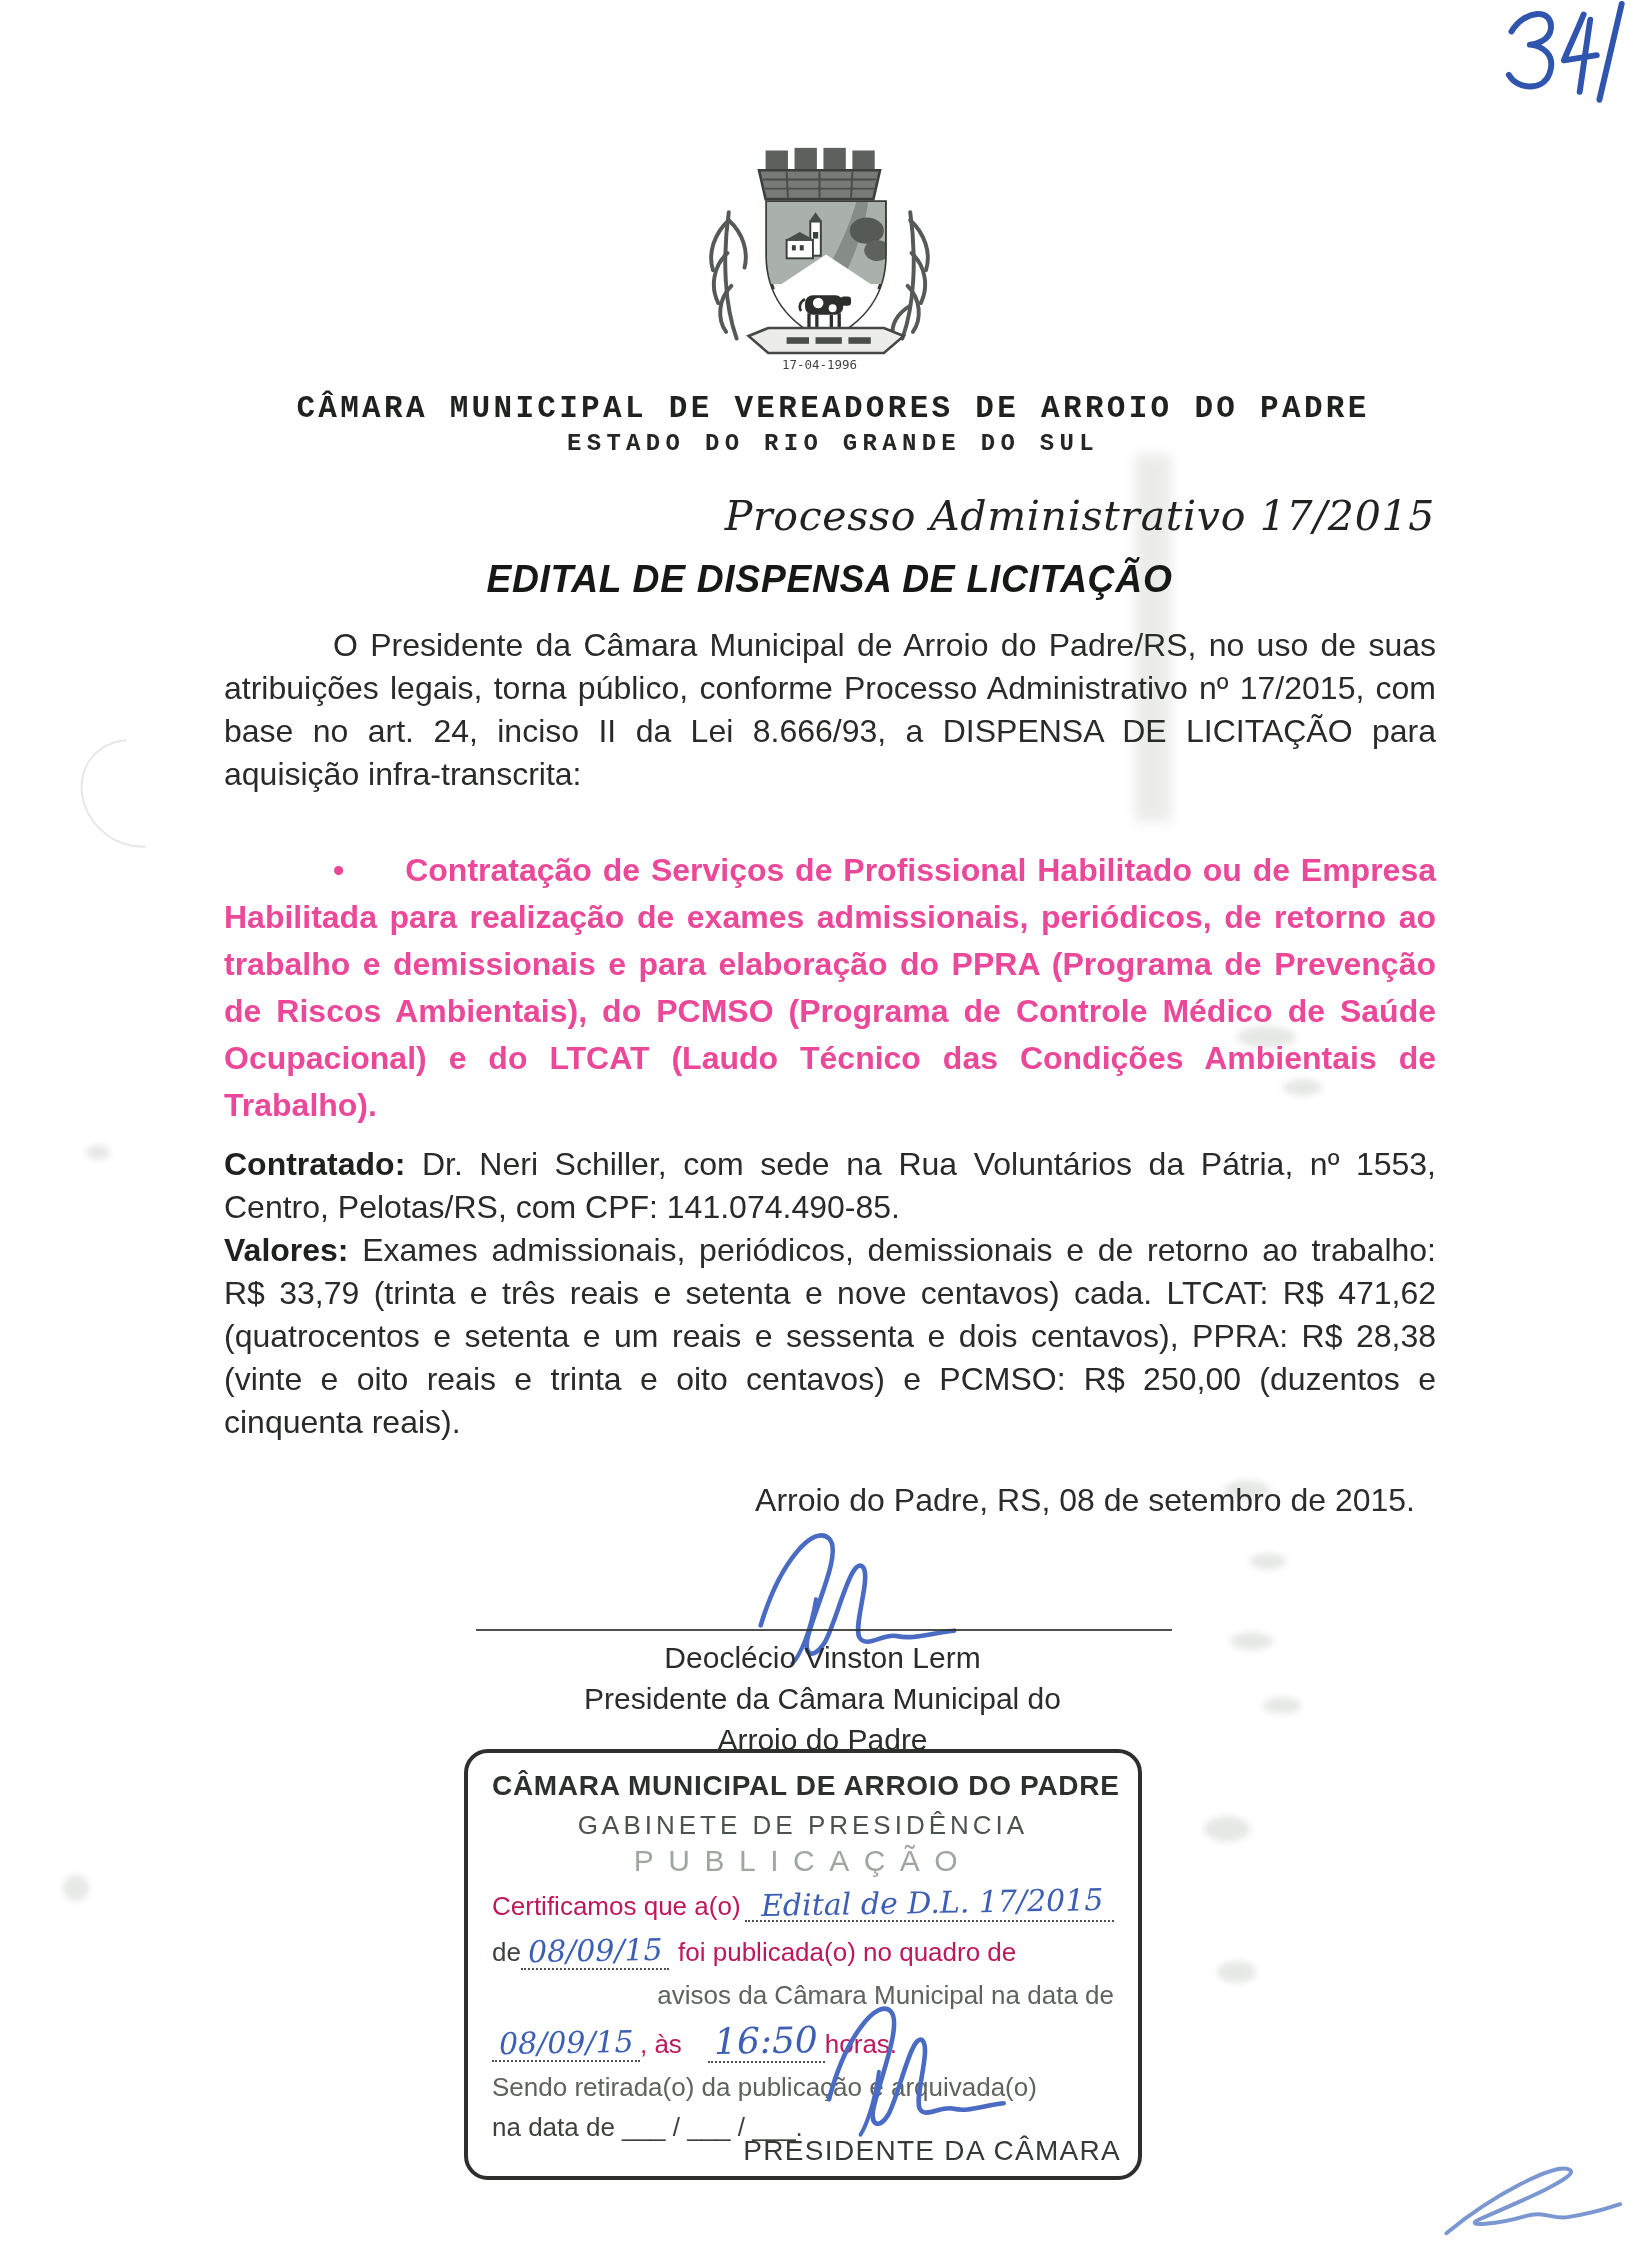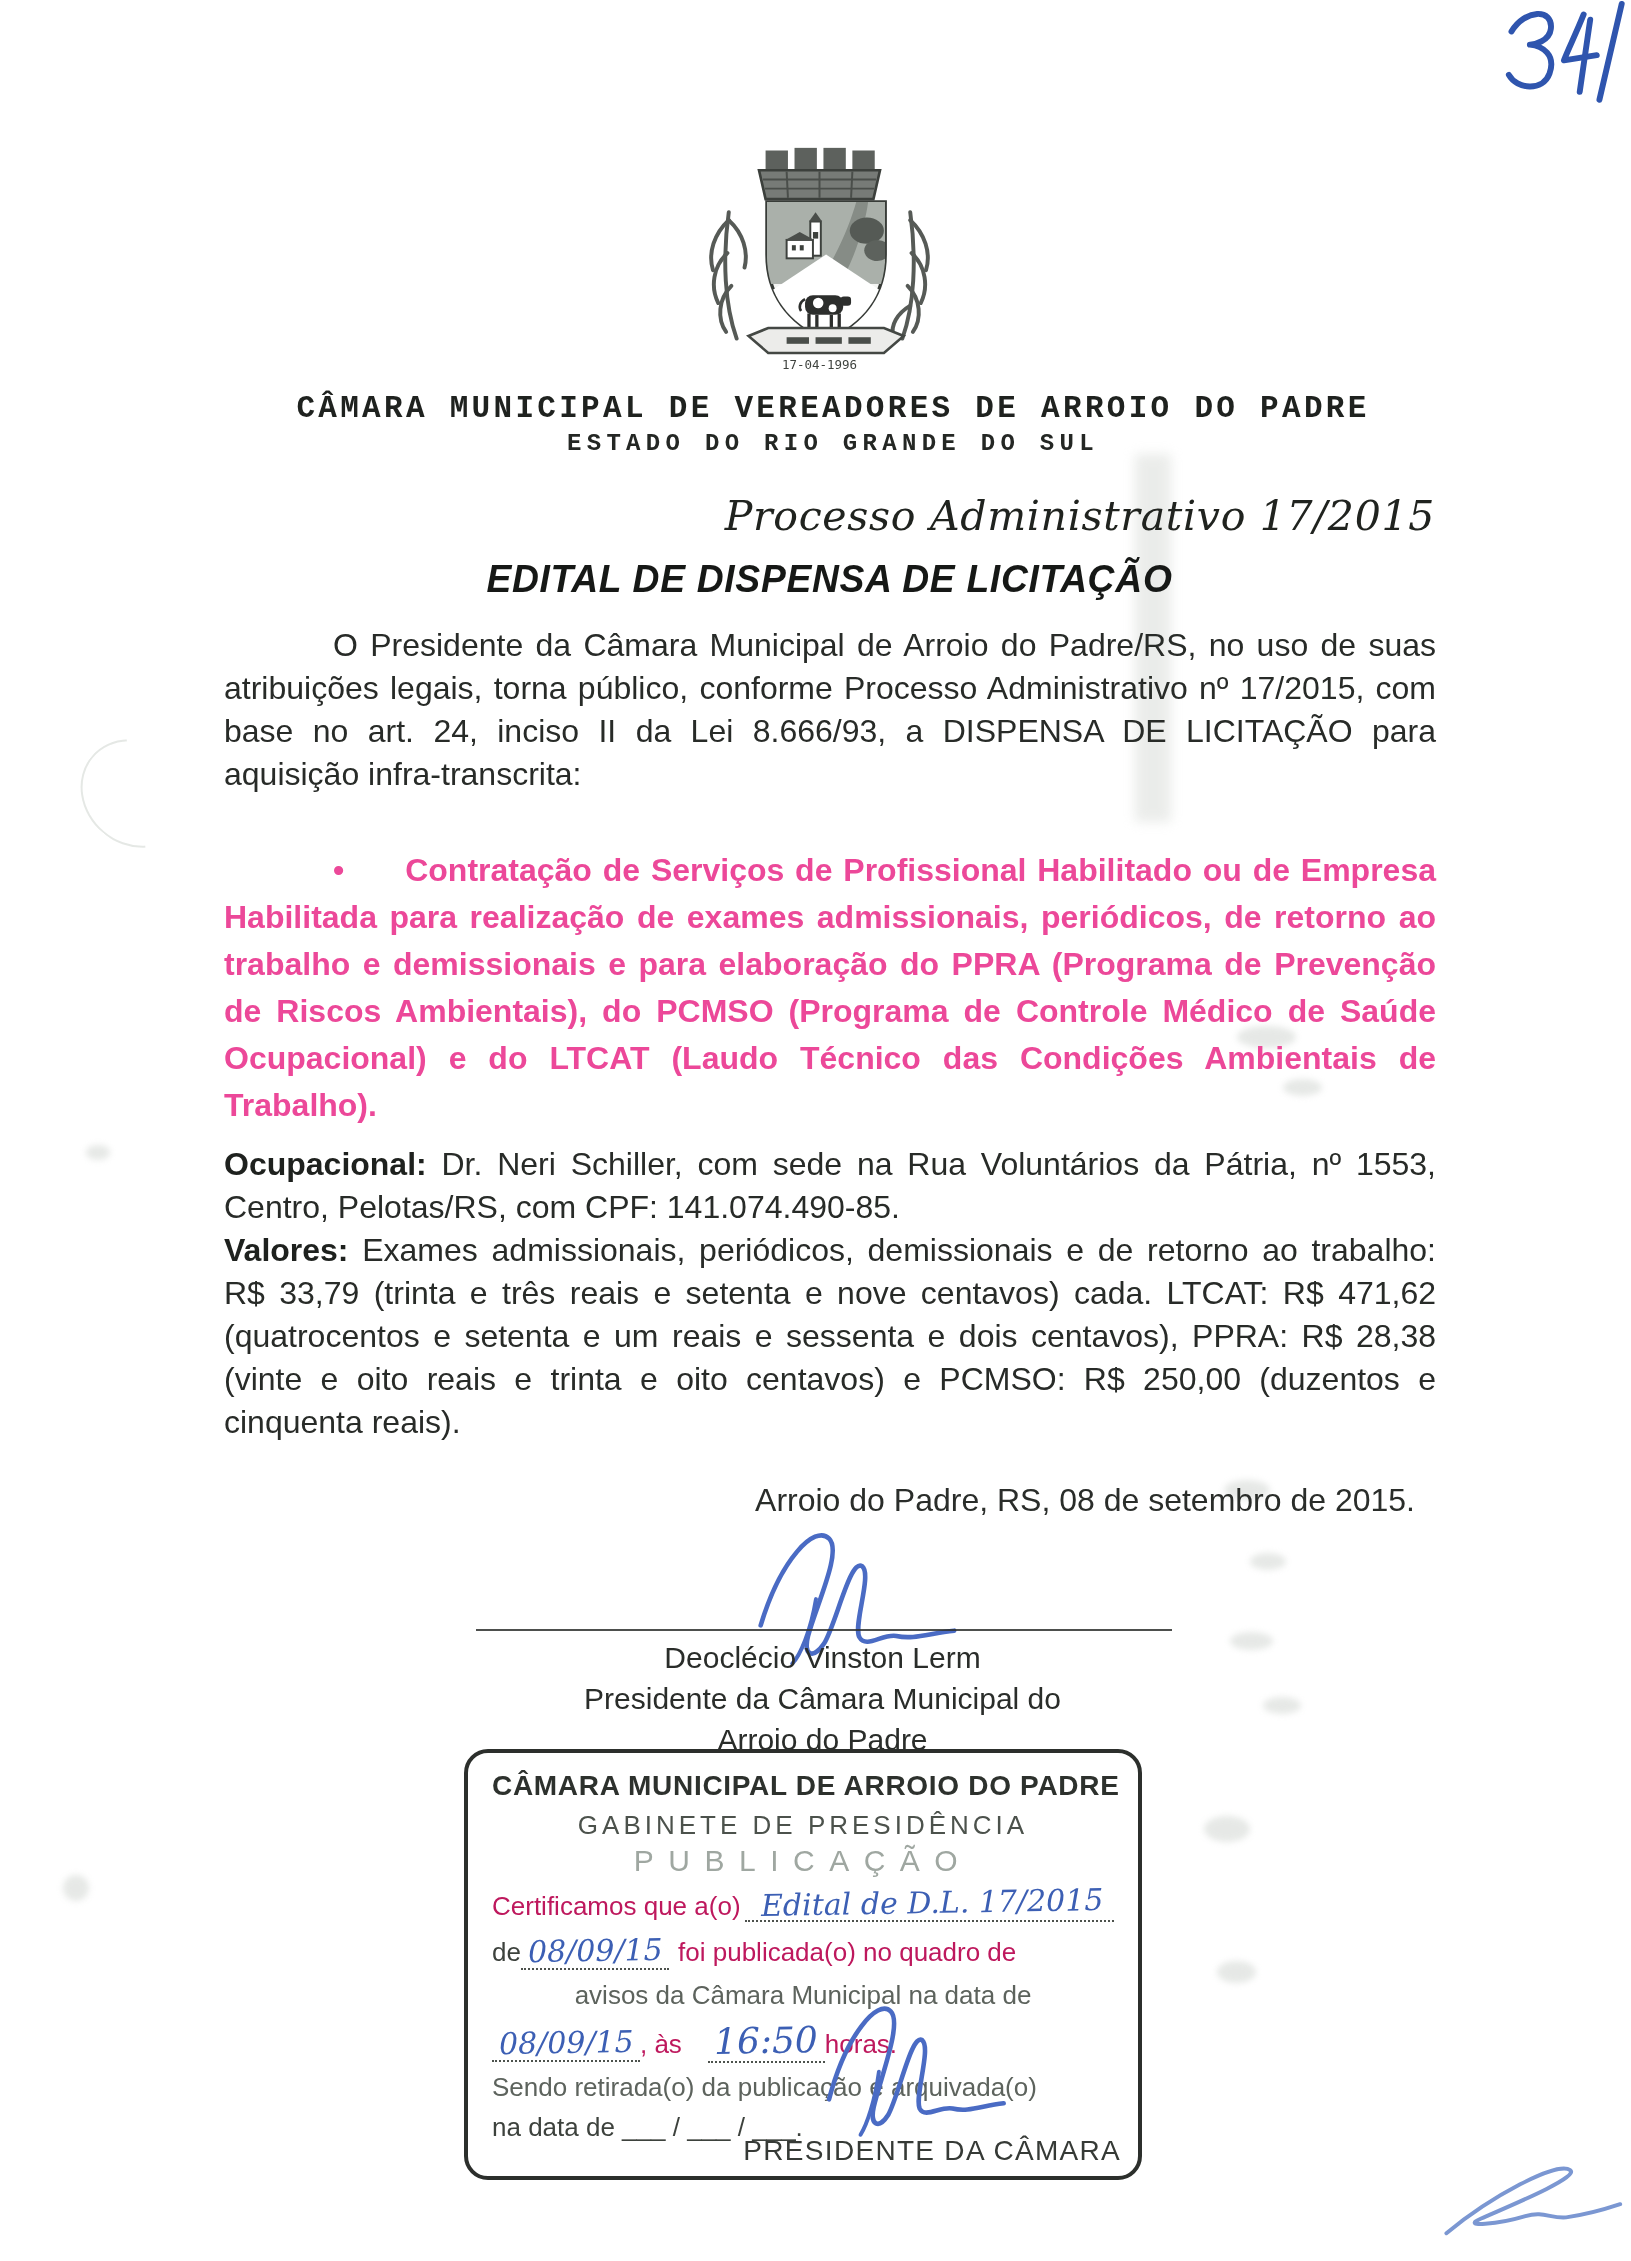--- a/index.html
+++ b/index.html
@@ -177,21 +177,21 @@
   </div>
 
   <div class="process-ref">Processo Administrativo 17/2015</div>
 
   <div class="doc-title">EDITAL DE DISPENSA DE LICITAÇÃO</div>
 
   <div class="para p1">O Presidente da Câmara Municipal de Arroio do Padre/RS, no uso de suas atribuições legais, torna público, conforme Processo Administrativo nº 17/2015, com base no art. 24, inciso II da Lei 8.666/93, a DISPENSA DE LICITAÇÃO para aquisição infra-transcrita:</div>
 
   <div class="para bullet-para"><span>•</span><span class="bullet-gap"></span><span>Contratação de Serviços de Profissional Habilitado ou de Empresa Habilitada para realização de exames admissionais, periódicos, de retorno ao trabalho e demissionais e para elaboração do PPRA (Programa de Prevenção de Riscos Ambientais), do PCMSO (Programa de Controle Médico de Saúde Ocupacional) e do LTCAT (Laudo Técnico das Condições Ambientais de Trabalho).</span></div>
 
-  <div class="para contract-block"><span class="lbl">Ocupacional:</span><span> Dr. Neri Schiller, com sede na Rua Voluntários da Pátria, nº 1553, Centro, Pelotas/RS, com CPF: 141.074.490-85.</span><br>
+  <div class="para contract-block"><span class="lbl">Contratado:</span><span> Dr. Neri Schiller, com sede na Rua Voluntários da Pátria, nº 1553, Centro, Pelotas/RS, com CPF: 141.074.490-85.</span><br>
     <span class="lbl">Valores:</span><span> Exames admissionais, periódicos, demissionais e de retorno ao trabalho: R$ 33,79 (trinta e três reais e setenta e nove centavos) cada. LTCAT: R$ 471,62 (quatrocentos e setenta e um reais e sessenta e dois centavos), PPRA: R$ 28,38 (vinte e oito reais e trinta e oito centavos) e PCMSO: R$ 250,00 (duzentos e cinquenta reais).</span></div>
 
   <div class="dateline">Arroio do Padre, RS, 08 de setembro de 2015.</div>
 
   <div class="main-sig">
     <svg viewBox="0 0 430 220" width="283" height="145">
       <path class="ink" style="stroke-width:7" d="M36 160 C66 60, 118 6, 140 28 C160 48, 120 130, 108 176 C100 206, 116 212, 132 188 C150 160, 172 58, 190 70 C206 82, 176 160, 186 178 C196 196, 222 172, 242 176 C268 182, 292 172, 330 168"></path>
       <path class="ink" style="stroke-width:6" d="M120 120 C112 168, 96 206, 84 218"></path>
     </svg>
   </div>
@@ -211,21 +211,21 @@
       <span class="faded">Certificamos que a(o)</span>
       <span class="dotted-fill"><span class="hw" style="margin-left:16px">Edital de D.L. 17/2015</span></span>
     </div>
 
     <div class="st-row">
       <span>de</span>
       <span class="u-dot"><span class="hw">08/09/15</span></span>
       <span class="faded" style="margin-left:9.2px">foi publicada(o) no quadro de</span>
     </div>
 
-    <div class="st-row semifaded" style="justify-content:center">
+    <div class="st-row semifaded" style="justify-content:flex-end">
       <span>avisos da Câmara Municipal na data de</span>
     </div>
 
     <div class="st-row">
       <span class="u-dot"><span class="hw">08/09/15</span></span>
       <span class="faded">, às</span>
       <span class="u-dot" style="margin-left:26px"><span class="hw" style="font-size:36px">16:50</span></span>
       <span class="faded">horas.</span>
     </div>
 

